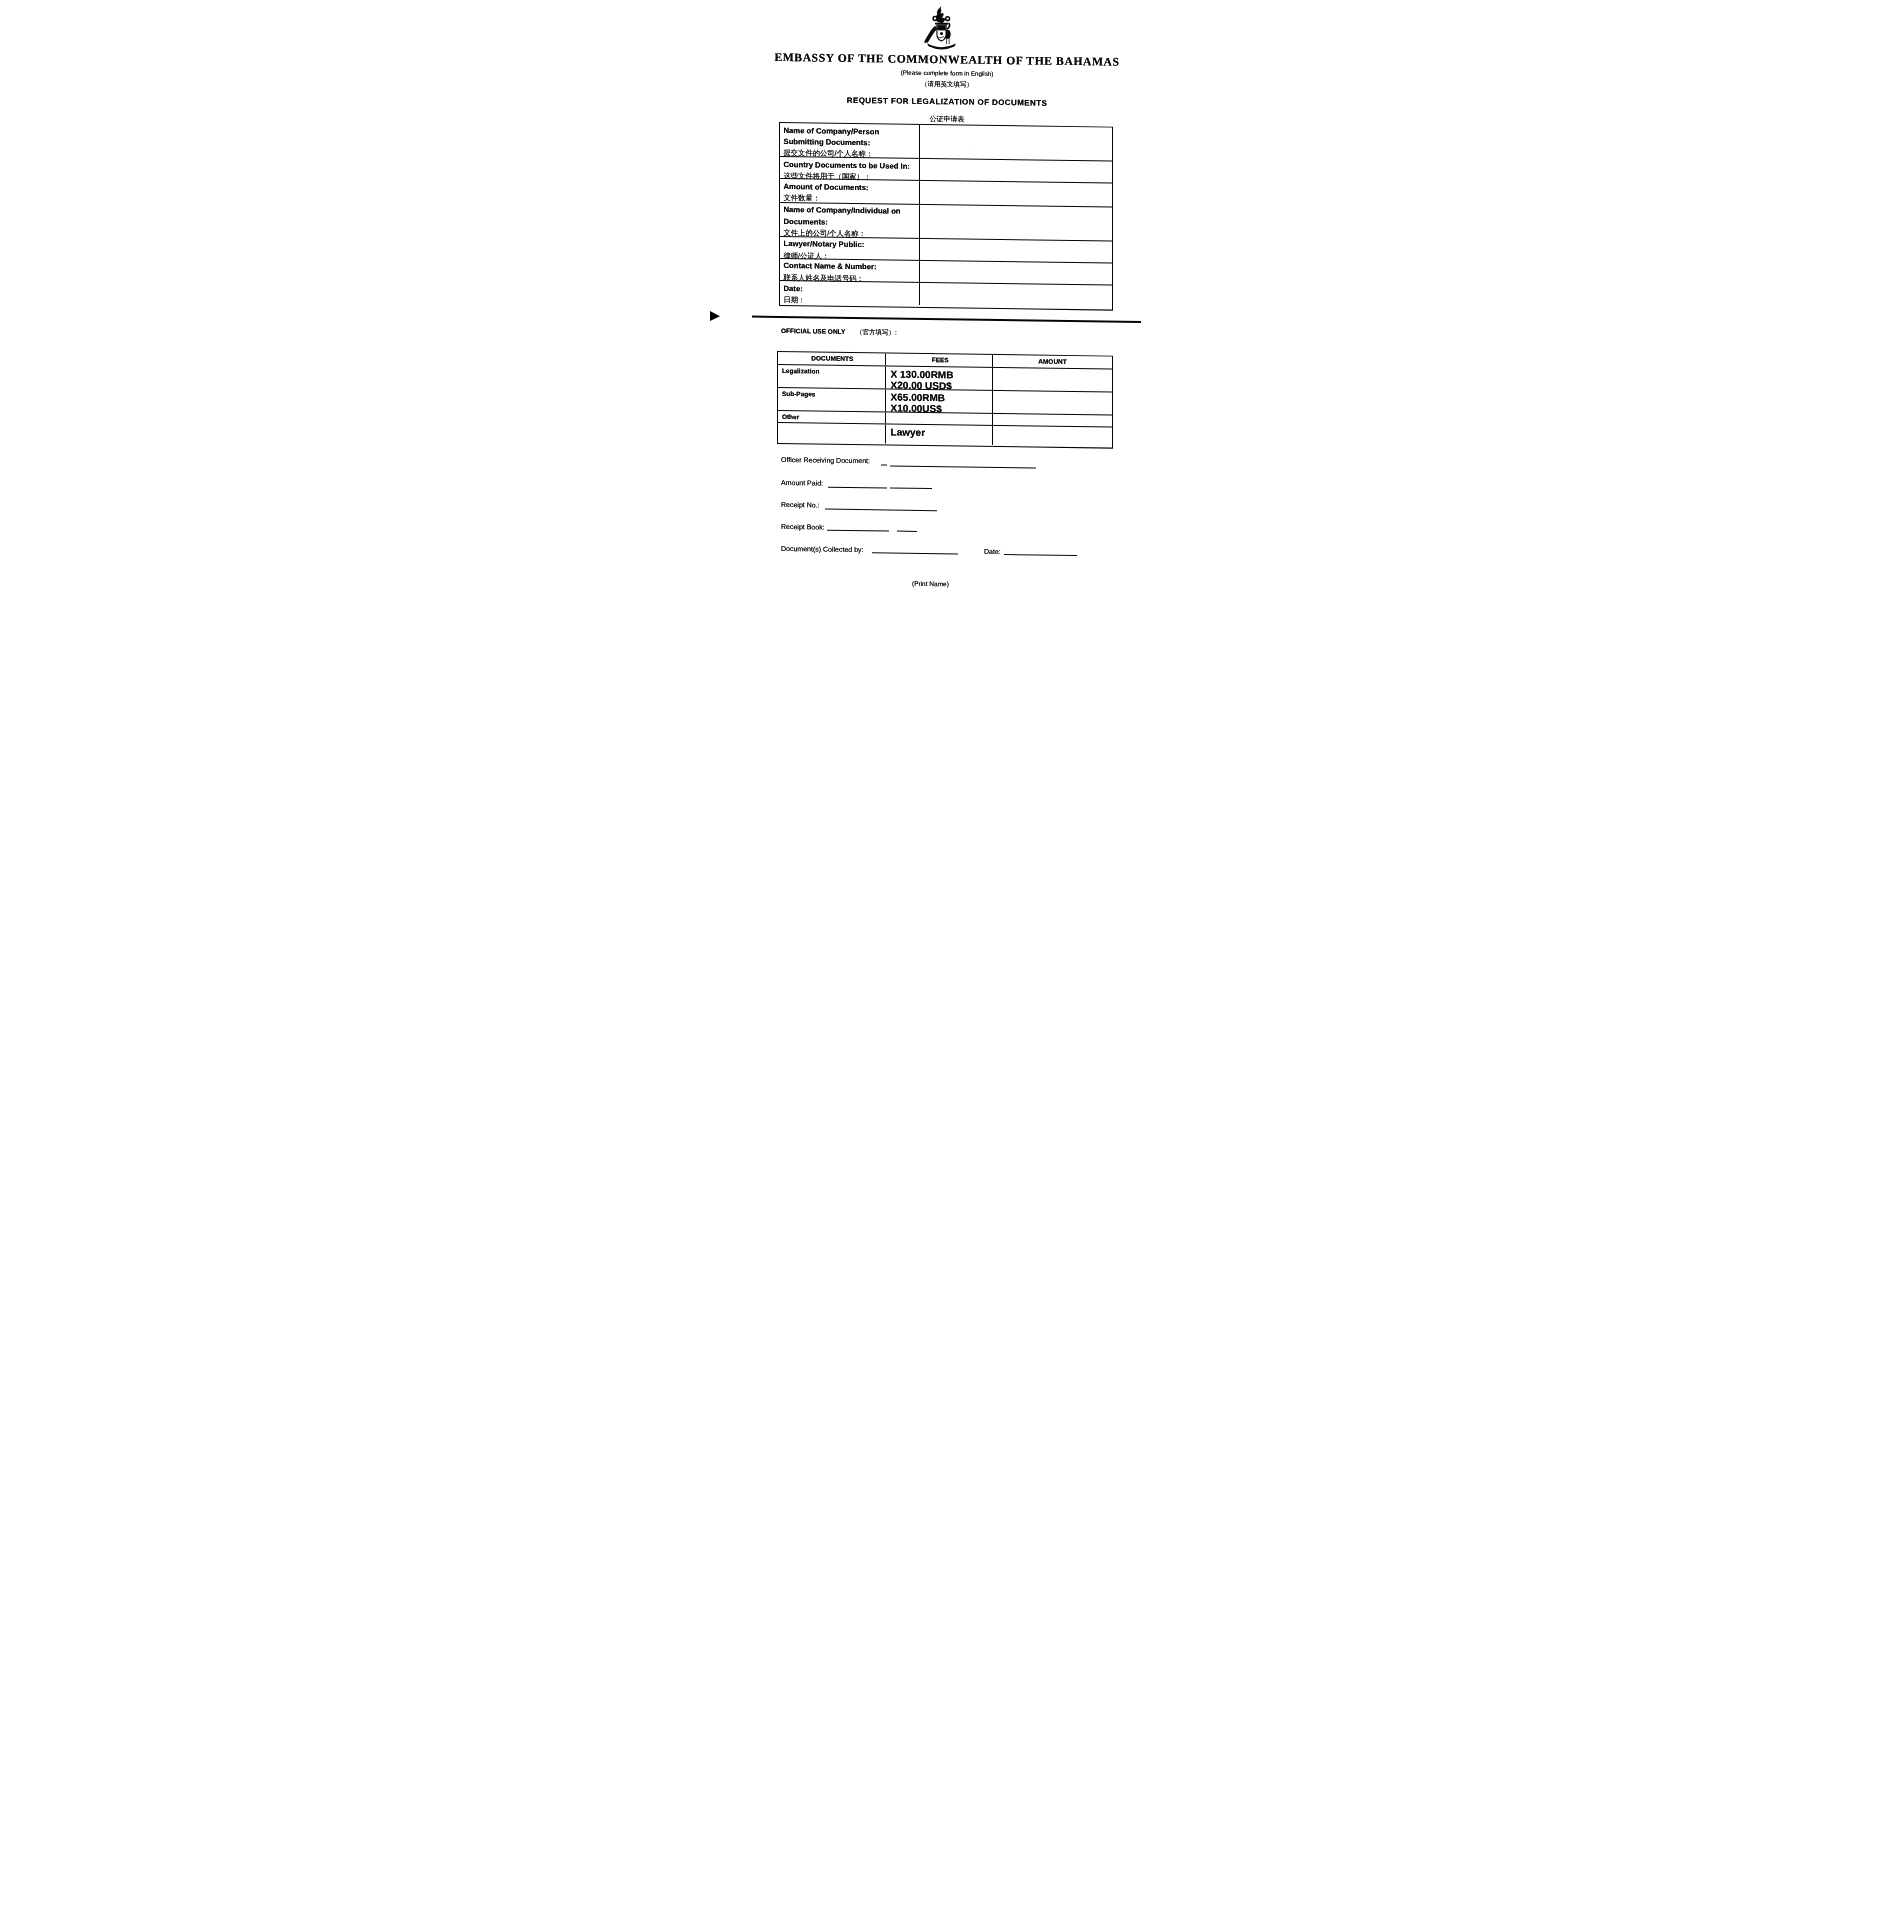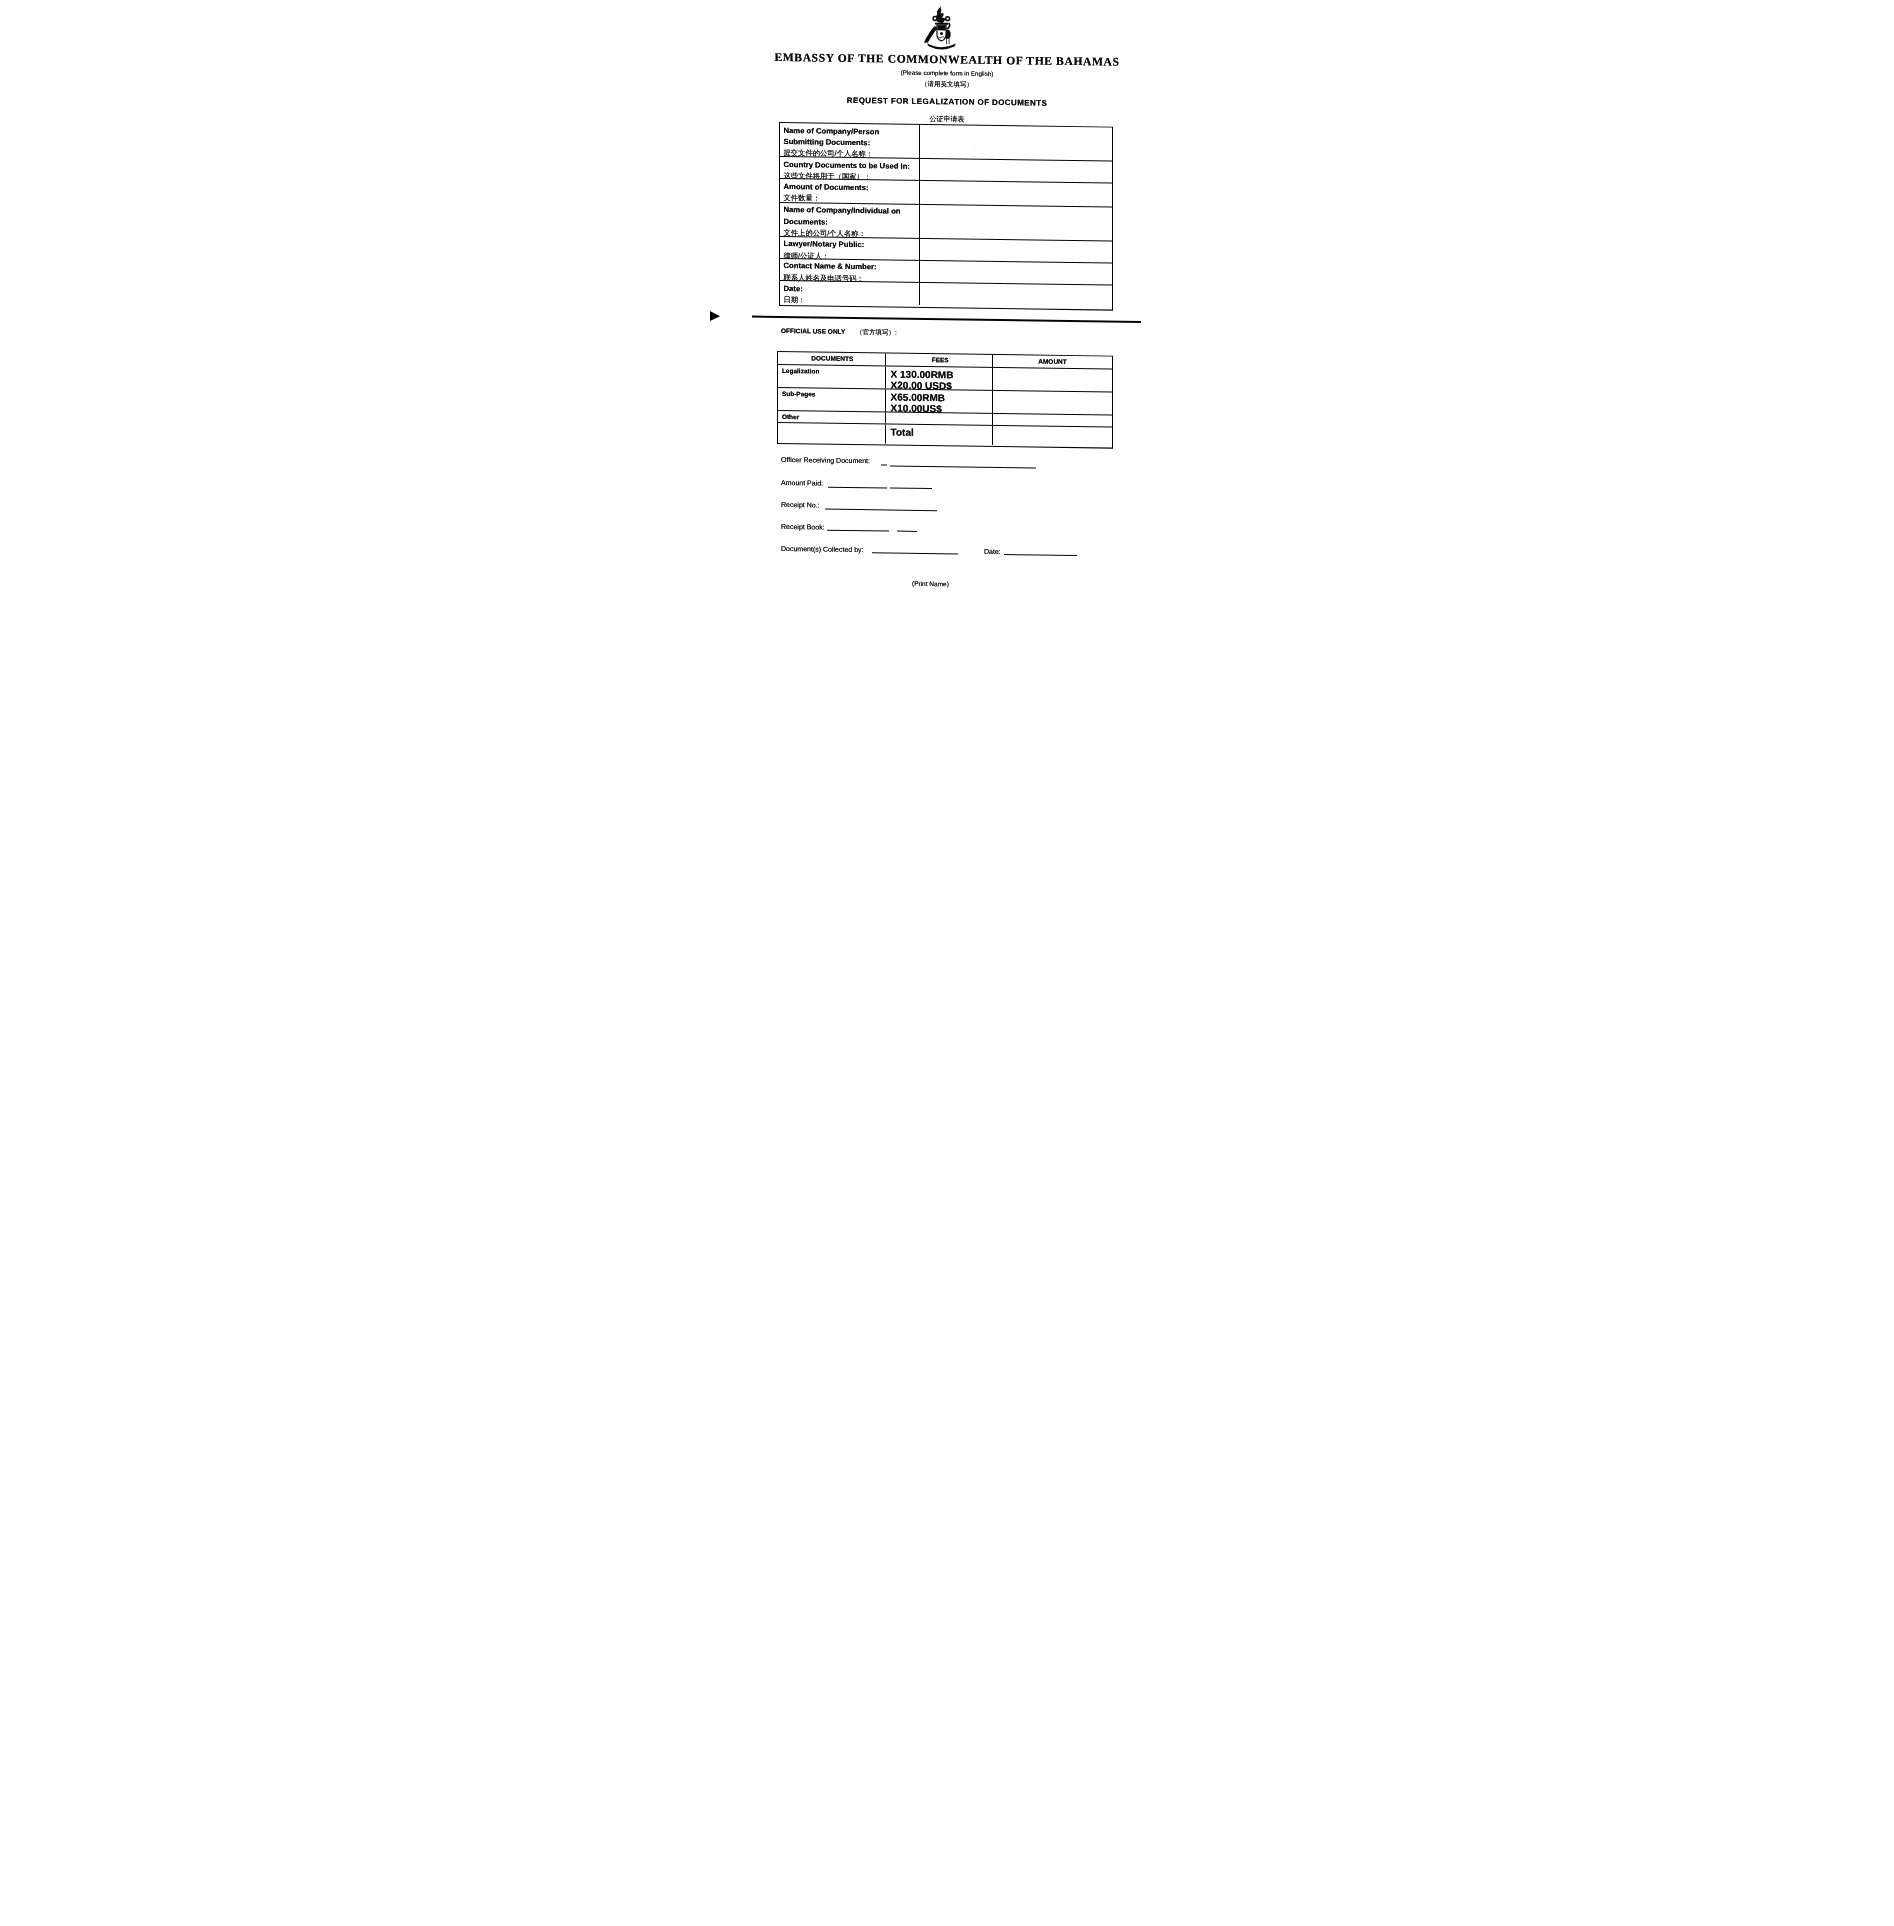--- a/index.html
+++ b/index.html
@@ -174,21 +174,21 @@
         <div class="c3"></div>
       </div>
       <div class="t2row" style="height:12px">
         <div class="c1 docname">Other</div>
         <div class="c2"></div>
         <div class="c3"></div>
       </div>
       <div class="t2row" style="height:19px">
         <div class="c1"></div>
         <div class="c2">
-          <div class="feeline">Total</div>
+          <div class="feeline">Lawyer</div>
         </div>
         <div class="c3"></div>
       </div>
     </div>
 
     <div class="abs field" style="left:71px; top:455px;">Officer Receiving Document:</div>
     <div class="uline" style="left:171px; top:462px; width:6.2px;"></div>
     <div class="uline" style="left:180px; top:463px; width:146px;"></div>
 
     <div class="abs field" style="left:71px; top:478px;">Amount Paid:</div>

